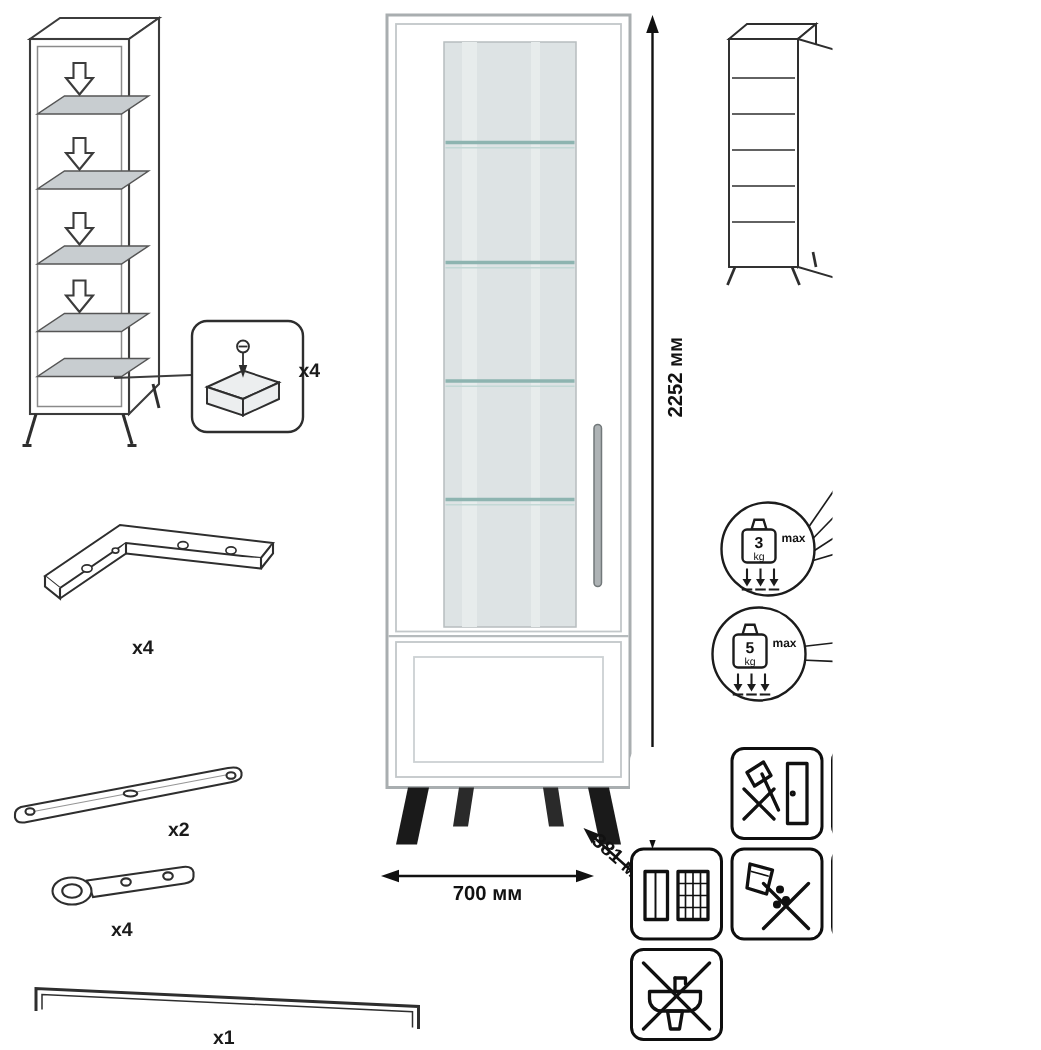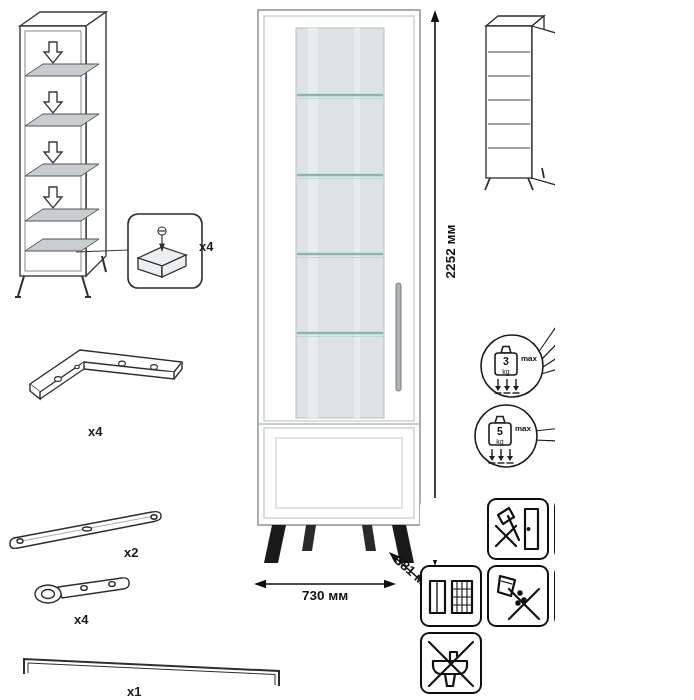--- a/index.html
+++ b/index.html
@@ -83,38 +83,38 @@
 
   <svg class="abs" style="left:4px;top:498px" width="172" height="52">
     <g stroke="#2e2e2e" stroke-width="1.4" fill="#ffffff">
       <path d="M10,40 L148,14 q8,-1.5 9,3 l0,2 q0,3 -7,4.5 L14,50 q-7,1.5 -8,-3 l0,-2 q0,-3.5 4,-5 z"></path>
       <line x1="13" y1="44" x2="150" y2="18" stroke-width="0.8" opacity="0.5"></line>
       <ellipse cx="16" cy="43" rx="3" ry="2.2"></ellipse>
       <ellipse cx="150" cy="19" rx="3" ry="2.2"></ellipse>
       <ellipse cx="83" cy="31" rx="4.5" ry="2"></ellipse>
     </g>
   </svg>
-  <div class="qty" style="left:124px;top:545px">x2</div>
+  <div class="qty" style="left:112px;top:545px">x2</div>
 
   <svg class="abs" style="left:26px;top:558px" width="112" height="58">
     <g stroke="#2e2e2e" stroke-width="1.4" fill="#ffffff">
       <path d="M32,29 L96,20 q6,-0.8 7,3.5 l0,3 q0,3.5 -6,4.5 L36,40 z"></path>
       <ellipse cx="22" cy="36" rx="13" ry="9"></ellipse>
       <ellipse cx="22" cy="36" rx="6.5" ry="4.5"></ellipse>
       <ellipse cx="58" cy="30" rx="3.2" ry="2.4"></ellipse>
       <ellipse cx="86" cy="26" rx="3.2" ry="2.4"></ellipse>
     </g>
   </svg>
   <div class="qty" style="left:74px;top:612px">x4</div>
 
   <svg class="abs" style="left:8px;top:642px" width="292" height="50">
     <path d="M16,32 L16,17 L271,29 L271,44" fill="none" stroke="#2e2e2e" stroke-width="2"></path>
     <path d="M20,31 L20,21 L267,32.5 L267,43" fill="none" stroke="#2e2e2e" stroke-width="1"></path>
   </svg>
-  <div class="qty" style="left:127px;top:684px">x1</div>
+  <div class="qty" style="left:142px;top:684px">x1</div>
 
   <svg class="abs" style="left:250px;top:4px" width="178" height="566">
     <rect x="8" y="6" width="162" height="515" fill="#ffffff" stroke="#a9aeb0" stroke-width="2"></rect>
     <rect x="14" y="12" width="150" height="405" fill="#ffffff" stroke="#c2c7c9" stroke-width="1.2"></rect>
     <rect x="46" y="24" width="88" height="390" fill="#dde3e4" stroke="#b7bdbf" stroke-width="1"></rect>
     <rect x="58" y="24" width="10" height="390" fill="#e7ecec"></rect>
     <rect x="104" y="24" width="6" height="390" fill="#e7ecec"></rect>
     <g stroke="#8db4b0" stroke-width="2.4">
       <line x1="47" y1="91" x2="133" y2="91"></line>
       <line x1="47" y1="171" x2="133" y2="171"></line>
@@ -146,21 +146,21 @@
     <polygon points="10,2 5.8,14 14.2,14" fill="#111"></polygon>
     <polygon points="10,558 5.8,546 14.2,546" fill="#111"></polygon>
   </svg>
   <div class="dim" style="left:398px;top:244px;width:104px;transform:rotate(-90deg)">2252 мм</div>
 
   <svg class="abs" style="left:252px;top:577px" width="146" height="14">
     <line x1="10" y1="7" x2="136" y2="7" stroke="#111" stroke-width="1.6"></line>
     <polygon points="2,7 14,2.8 14,11.2" fill="#111"></polygon>
     <polygon points="144,7 132,2.8 132,11.2" fill="#111"></polygon>
   </svg>
-  <div class="dim" style="left:252px;top:588px;width:146px">730 мм</div>
+  <div class="dim" style="left:252px;top:588px;width:146px">700 мм</div>
 
   <svg class="abs" style="left:386px;top:549px" width="60" height="56">
     <line x1="8" y1="7.5" x2="50" y2="45" stroke="#111" stroke-width="1.6"></line>
     <polygon points="3,3 8.5,13.4 13.9,7.4" fill="#111"></polygon>
     <polygon points="55,51 44.1,46.6 49.5,40.6" fill="#111"></polygon>
   </svg>
   <div class="dim" style="left:378px;top:566px;width:72px;transform:rotate(41deg)">381 мм</div>
 
   <svg class="abs" style="left:478px;top:8px" width="216" height="202">
     <g stroke="#2e2e2e" stroke-width="1.3" fill="#ffffff">

